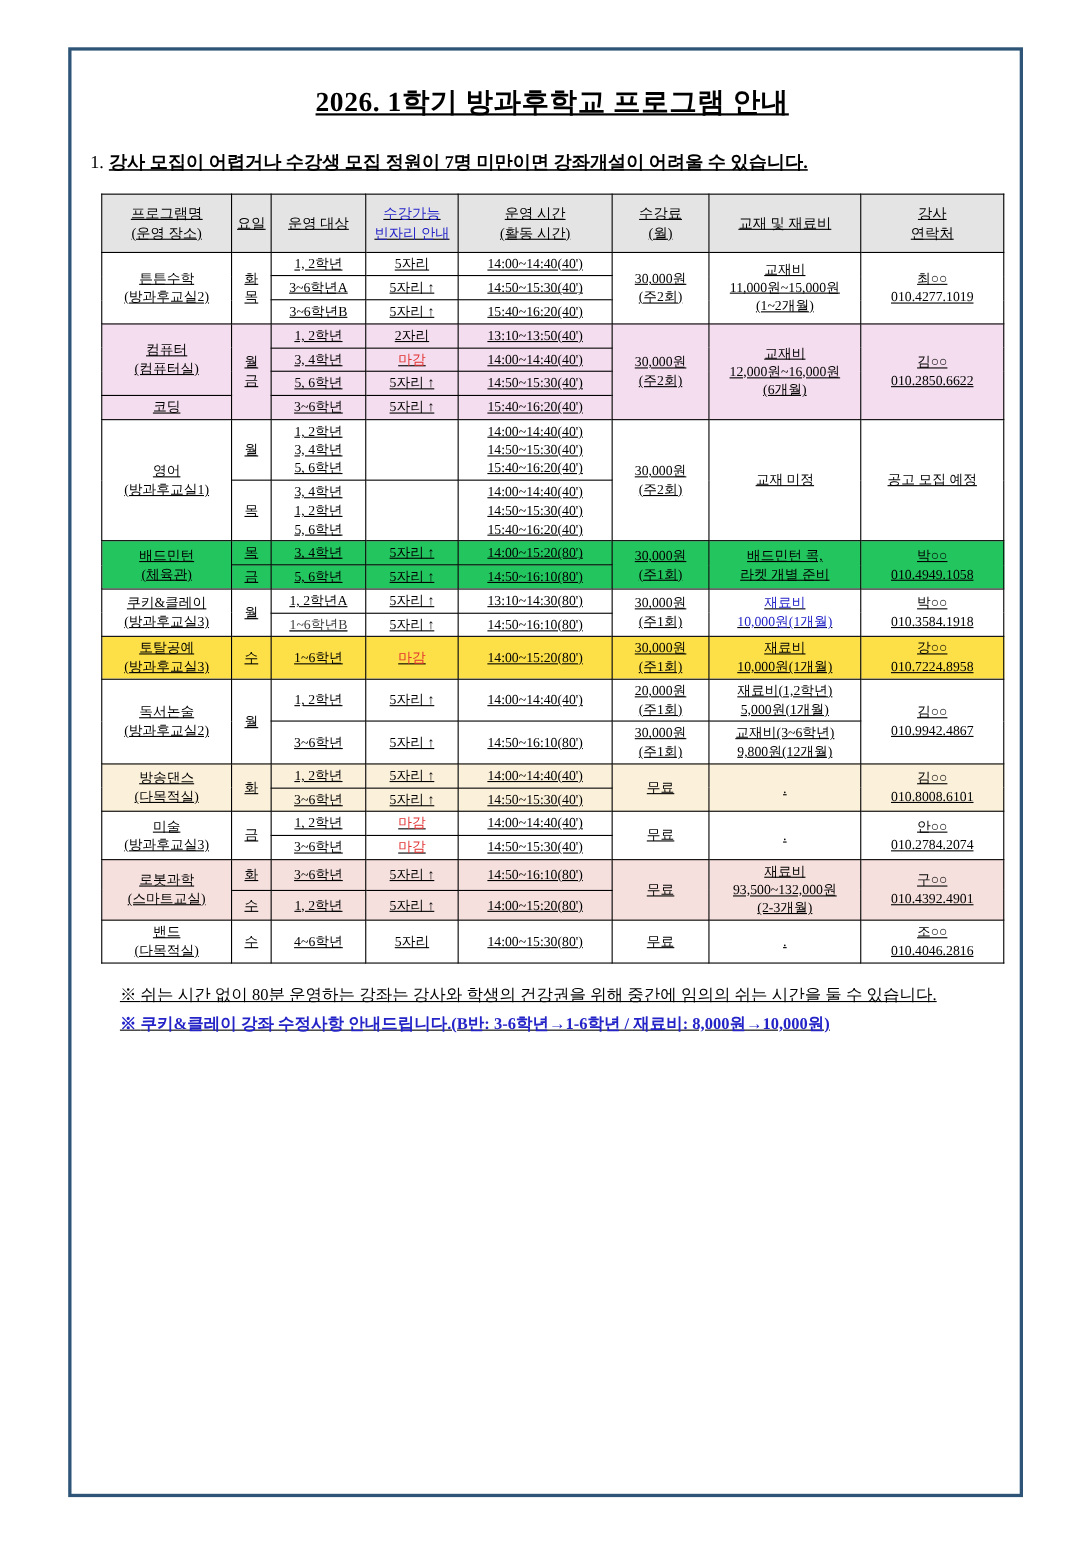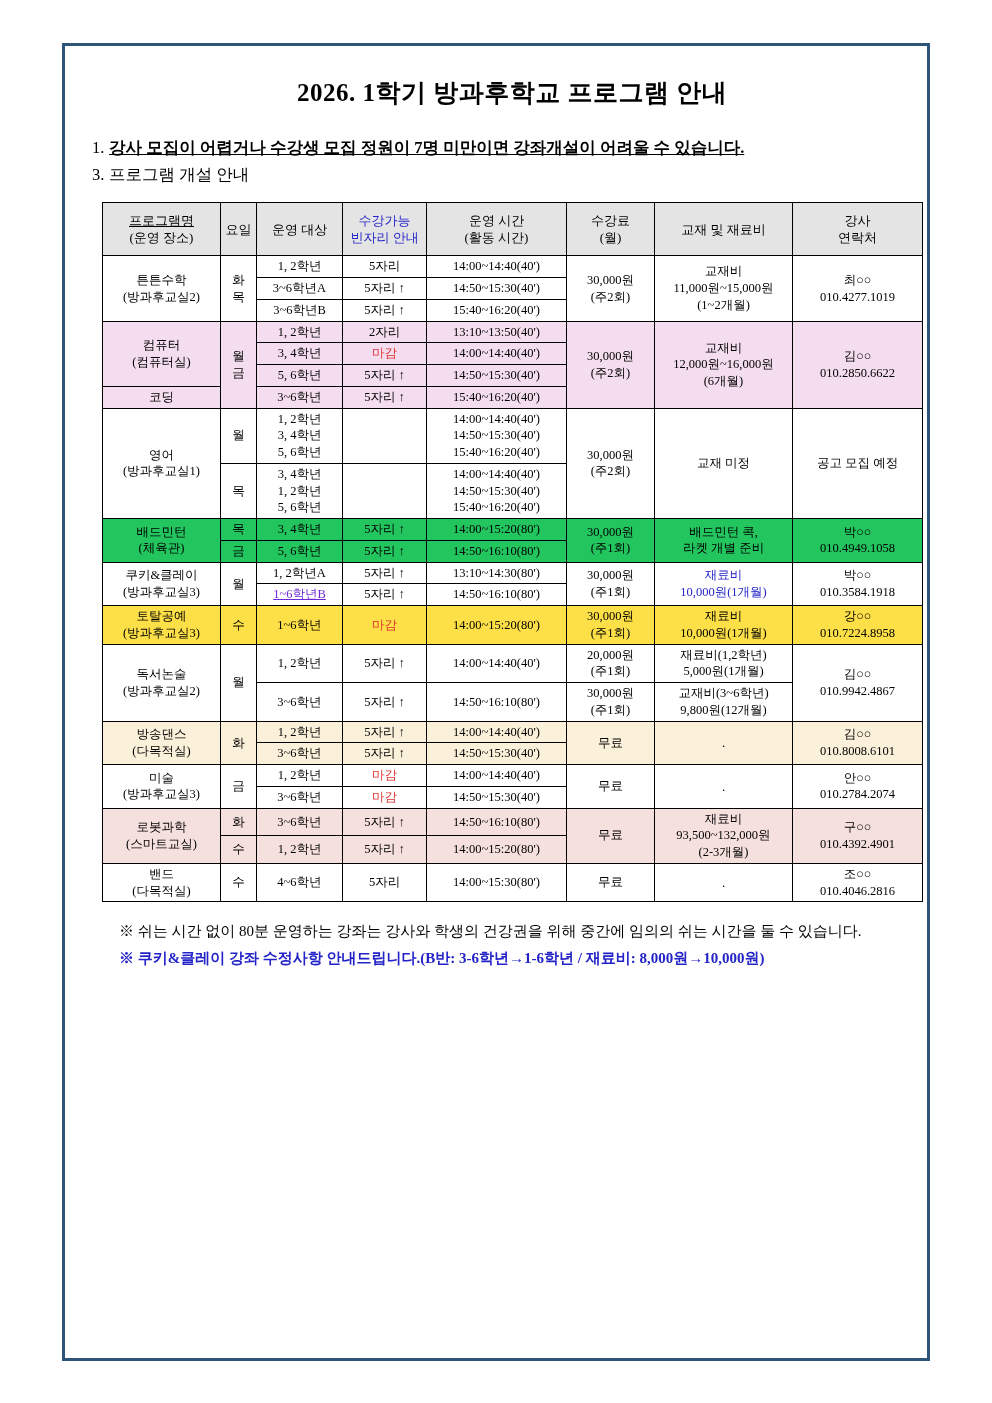--- a/index.html
+++ b/index.html
@@ -21,26 +21,27 @@
     left: 62px;
     top: 43px;
     width: 868px;
     height: 1318px;
     border: 3px solid #2e5577;
     box-sizing: border-box;
   }
 
   .page-inner {
     position: absolute;
-    left: 78px;
+    left: 68px;
     top: 43px;
     width: 868px;
     height: 1270px;
     box-sizing: border-box;
     padding: 0;
+    text-decoration: underline;
   }
 
   .doc-title {
     text-align: center;
     font-size: 25px;
     font-weight: bold;
     letter-spacing: 0.5px;
     margin-top: 33px;
     margin-bottom: 0;
     font-family: "Liberation Serif", "DejaVu Serif", serif;
@@ -103,21 +104,21 @@
   .bg-pink   { background: #f4ddee; }
   .bg-green  { background: #22c55e; }
   .bg-cyan   { background: #fde047; }
   .bg-beige  { background: #fbf0d9; }
   .bg-rose   { background: #f5e0dd; }
   .bg-white  { background: #ffffff; }
 
   
   .red    { color: #e03030; }
   .blue   { color: #2323c8; font-weight: bold; }
-  .blue-u { color: #6d28d9; font-weight: bold; text-decoration: underline; margin-left: 16px; }
+  .blue-u { color: #404040; font-weight: bold; text-decoration: underline; margin-left: 16px; }
 
   .cell-multi { line-height: 1.46; }
   .tiny-dot { font-size: 13px; }
 
   
   .footnotes {
     margin: 16px 0 0 41px;
   }
   .foot {
     font-size: 15px;
@@ -130,21 +131,20 @@
 <body>
 
 <div class="page-frame"></div>
 
 <div class="page-inner">
 
   <h1 class="doc-title">2026. 1학기 방과후학교 프로그램 안내</h1>
 
   <ul class="notes" id="notice-list">
       <li class="note-item underline"><span class="note-num">1.</span><span class="note-text">강사 모집이 어렵거나 수강생 모집 정원이 7명 미만이면 강좌개설이 어려울 수 있습니다.</span></li>
-      <li class="note-item"><span class="note-num">3.</span><span class="note-text">프로그램 개설 안내</span></li>
     </ul>
 
   <div class="tbl-wrap">
     <table class="sched">
       <colgroup>
         <col class="c-prog">
           <col class="c-day">
           <col class="c-targ">
           <col class="c-avail">
         <col class="c-time">

